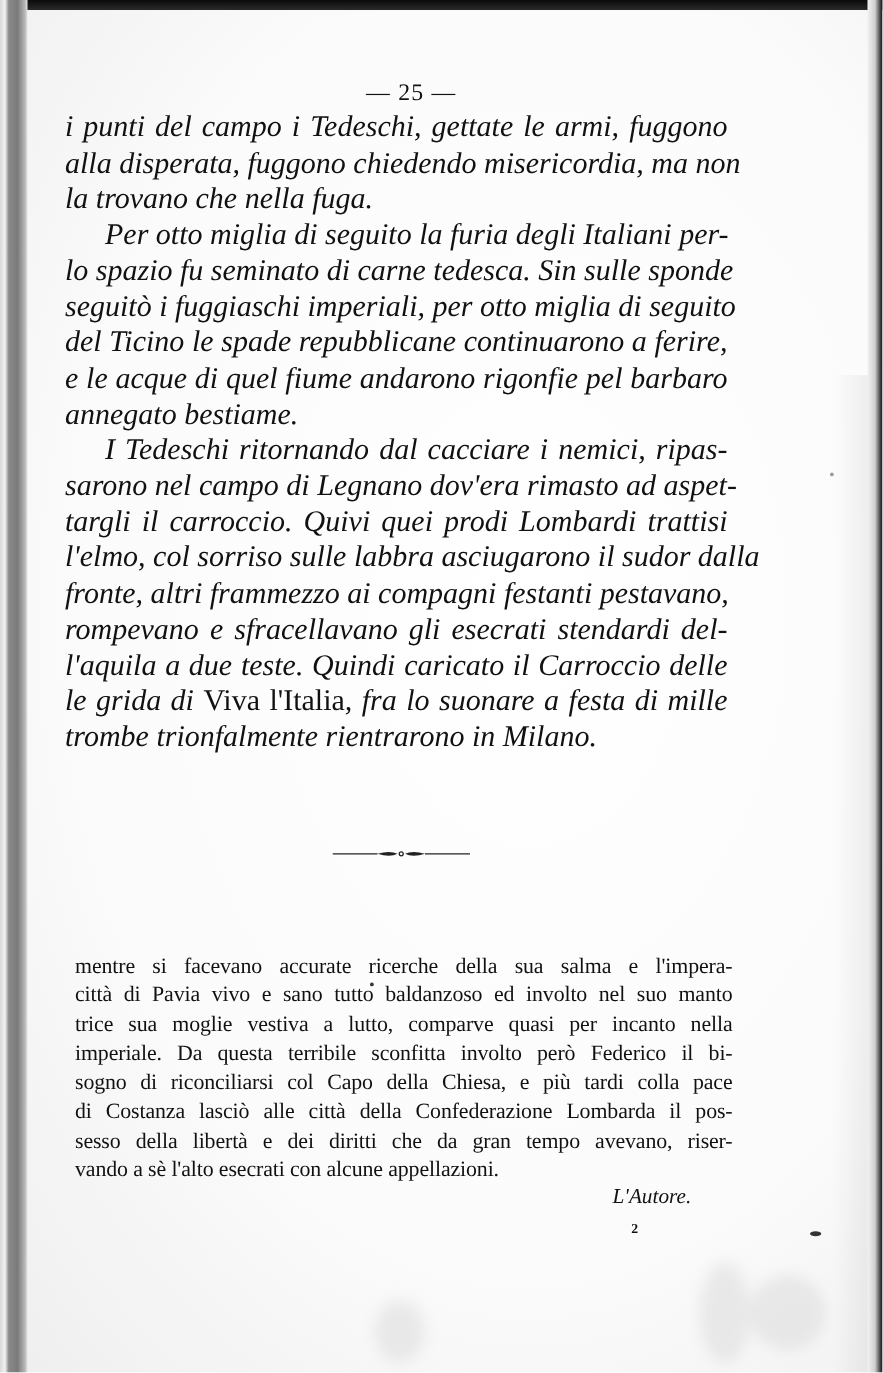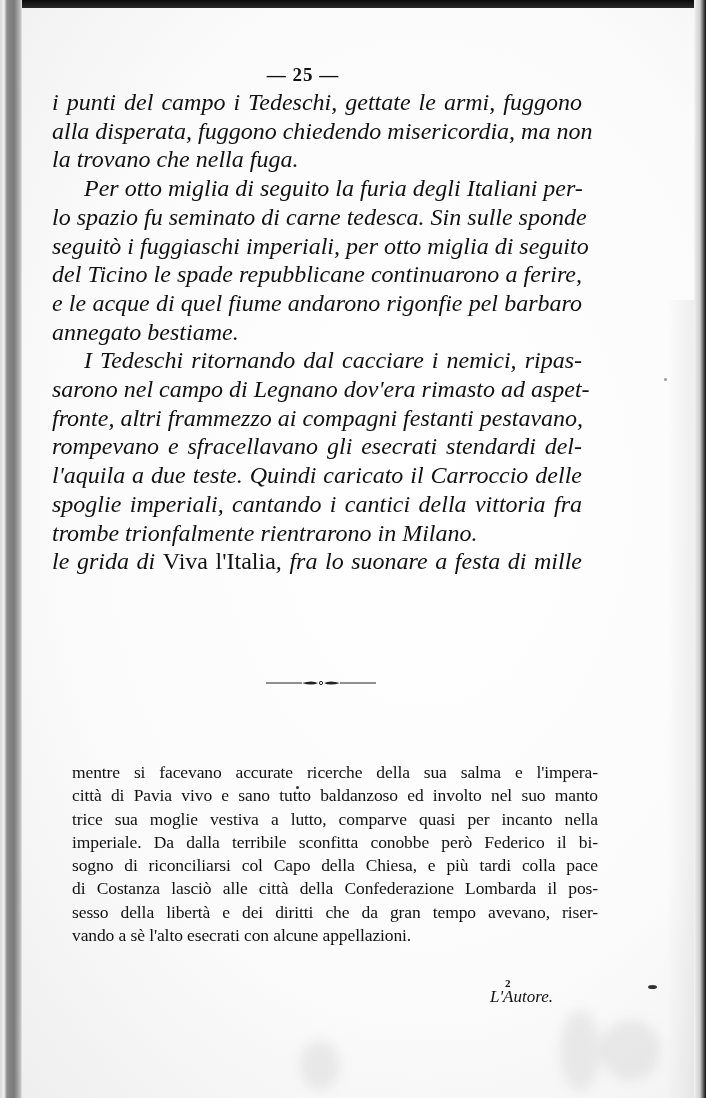--- a/index.html
+++ b/index.html
@@ -55,23 +55,24 @@
       height: 798px;
       background: linear-gradient(90deg, rgba(0,0,0,0) 0%, rgba(0,0,0,0.06) 100%);
     }
     .header {
       position: absolute;
       top: 64px;
       left: 0;
       width: 606px;
       text-align: center;
       font-family: "Liberation Serif", serif;
-      font-weight: bold;
+      font-weight: normal;
       font-size: 19px;
       letter-spacing: 1px;
+      padding-left: 26px;
     }
     .main-text {
       position: absolute;
       left: 52px;
       top: 88px;
       width: 530px;
       font-family: "Liberation Serif", serif;
       font-style: italic;
       font-size: 24px;
       line-height: 28.7px;
@@ -102,33 +103,31 @@
     }
     .footnote {
       position: absolute;
       left: 60px;
       top: 761px;
       width: 526px;
       font-family: "Liberation Serif", serif;
       font-size: 17.5px;
       line-height: 23.3px;
       letter-spacing: -0.1px;
-      margin-left: 12px;
     }
     .footnote .line {
       display: block;
     }
     .signature {
       position: absolute;
       top: 947px;
       right: 153px;
       font-family: "Liberation Serif", serif;
       font-style: italic;
       font-size: 17px;
-      margin-top: 40px;
     }
     .signature-mark {
       position: absolute;
       top: 977px;
       left: 505px;
       font-family: "Liberation Serif", serif;
       font-weight: bold;
       font-size: 11px;
     }
     .speck {
@@ -168,42 +167,43 @@
       <span class="line" style="padding-left:32px;">Per otto miglia di seguito la furia degli Italiani per-</span>
       <span class="line">lo spazio fu seminato di carne tedesca. Sin sulle sponde</span>
       <span class="line">seguitò i fuggiaschi imperiali, per otto miglia di seguito</span>
       <span class="line">del Ticino le spade repubblicane continuarono a ferire,</span>
       <span class="line">e le acque di quel fiume andarono rigonfie pel barbaro</span>
       <span class="line last">annegato bestiame.</span>
     </p>
     <p>
       <span class="line" style="padding-left:32px;">I Tedeschi ritornando dal cacciare i nemici, ripas-</span>
       <span class="line">sarono nel campo di Legnano dov'era rimasto ad aspet-</span>
+      <span class="line">targli il carroccio. Quivi quei prodi Lombardi trattisi</span>
+      <span class="line">l'elmo, col sorriso sulle labbra asciugarono il sudor dalla</span>
       <span class="line">fronte, altri frammezzo ai compagni festanti pestavano,</span>
       <span class="line">rompevano e sfracellavano gli esecrati stendardi del-</span>
       <span class="line">l'aquila a due teste. Quindi caricato il Carroccio delle</span>
-      <span class="line">spoglie imperiali, cantando i cantici della vittoria fra</span>
+      <span class="line" id="viva-line">le grida di <span class="upright">Viva l'Italia</span>, fra lo suonare a festa di mille</span>
       <span class="line last">trombe trionfalmente rientrarono in Milano.</span>
-      <span class="line" id="viva-line">le grida di <span class="upright">Viva l'Italia</span>, fra lo suonare a festa di mille</span>
     </p>
   </div>
 
   <svg class="ornament" viewBox="0 0 110 12">
     <line x1="0" y1="6" x2="36" y2="6" stroke="#222" stroke-width="1"></line>
     <path d="M36 6 Q46 3 52 6 Q46 9 36 6 Z" fill="#222"></path>
     <circle cx="55" cy="6" r="1.6" fill="none" stroke="#222" stroke-width="1"></circle>
     <path d="M58 6 Q64 3 74 6 Q64 9 58 6 Z" fill="#222"></path>
     <line x1="74" y1="6" x2="110" y2="6" stroke="#222" stroke-width="1"></line>
   </svg>
 
   <div class="footnote">
     <span class="line">mentre si facevano accurate ricerche della sua salma e l'impera-</span>
     <span class="line">città di Pavia vivo e sano tutto baldanzoso ed involto nel suo manto</span>
     <span class="line">trice sua moglie vestiva a lutto, comparve quasi per incanto nella</span>
-    <span class="line">imperiale. Da dalla terribile sconfitta conobbe però Federico il bi-</span>
+    <span class="line">imperiale. Da questa terribile sconfitta involto però Federico il bi-</span>
     <span class="line">sogno di riconciliarsi col Capo della Chiesa, e più tardi colla pace</span>
     <span class="line">di Costanza lasciò alle città della Confederazione Lombarda il pos-</span>
     <span class="line">sesso della libertà e dei diritti che da gran tempo avevano, riser-</span>
     <span class="line last">vando a sè l'alto esecrati con alcune appellazioni.</span>
   </div>
 
   <div class="signature">L'Autore.</div>
   <div class="signature-mark">2</div>
 
   <div class="speck" style="left:648px; top:985px; width:9px; height:4px;"></div>

